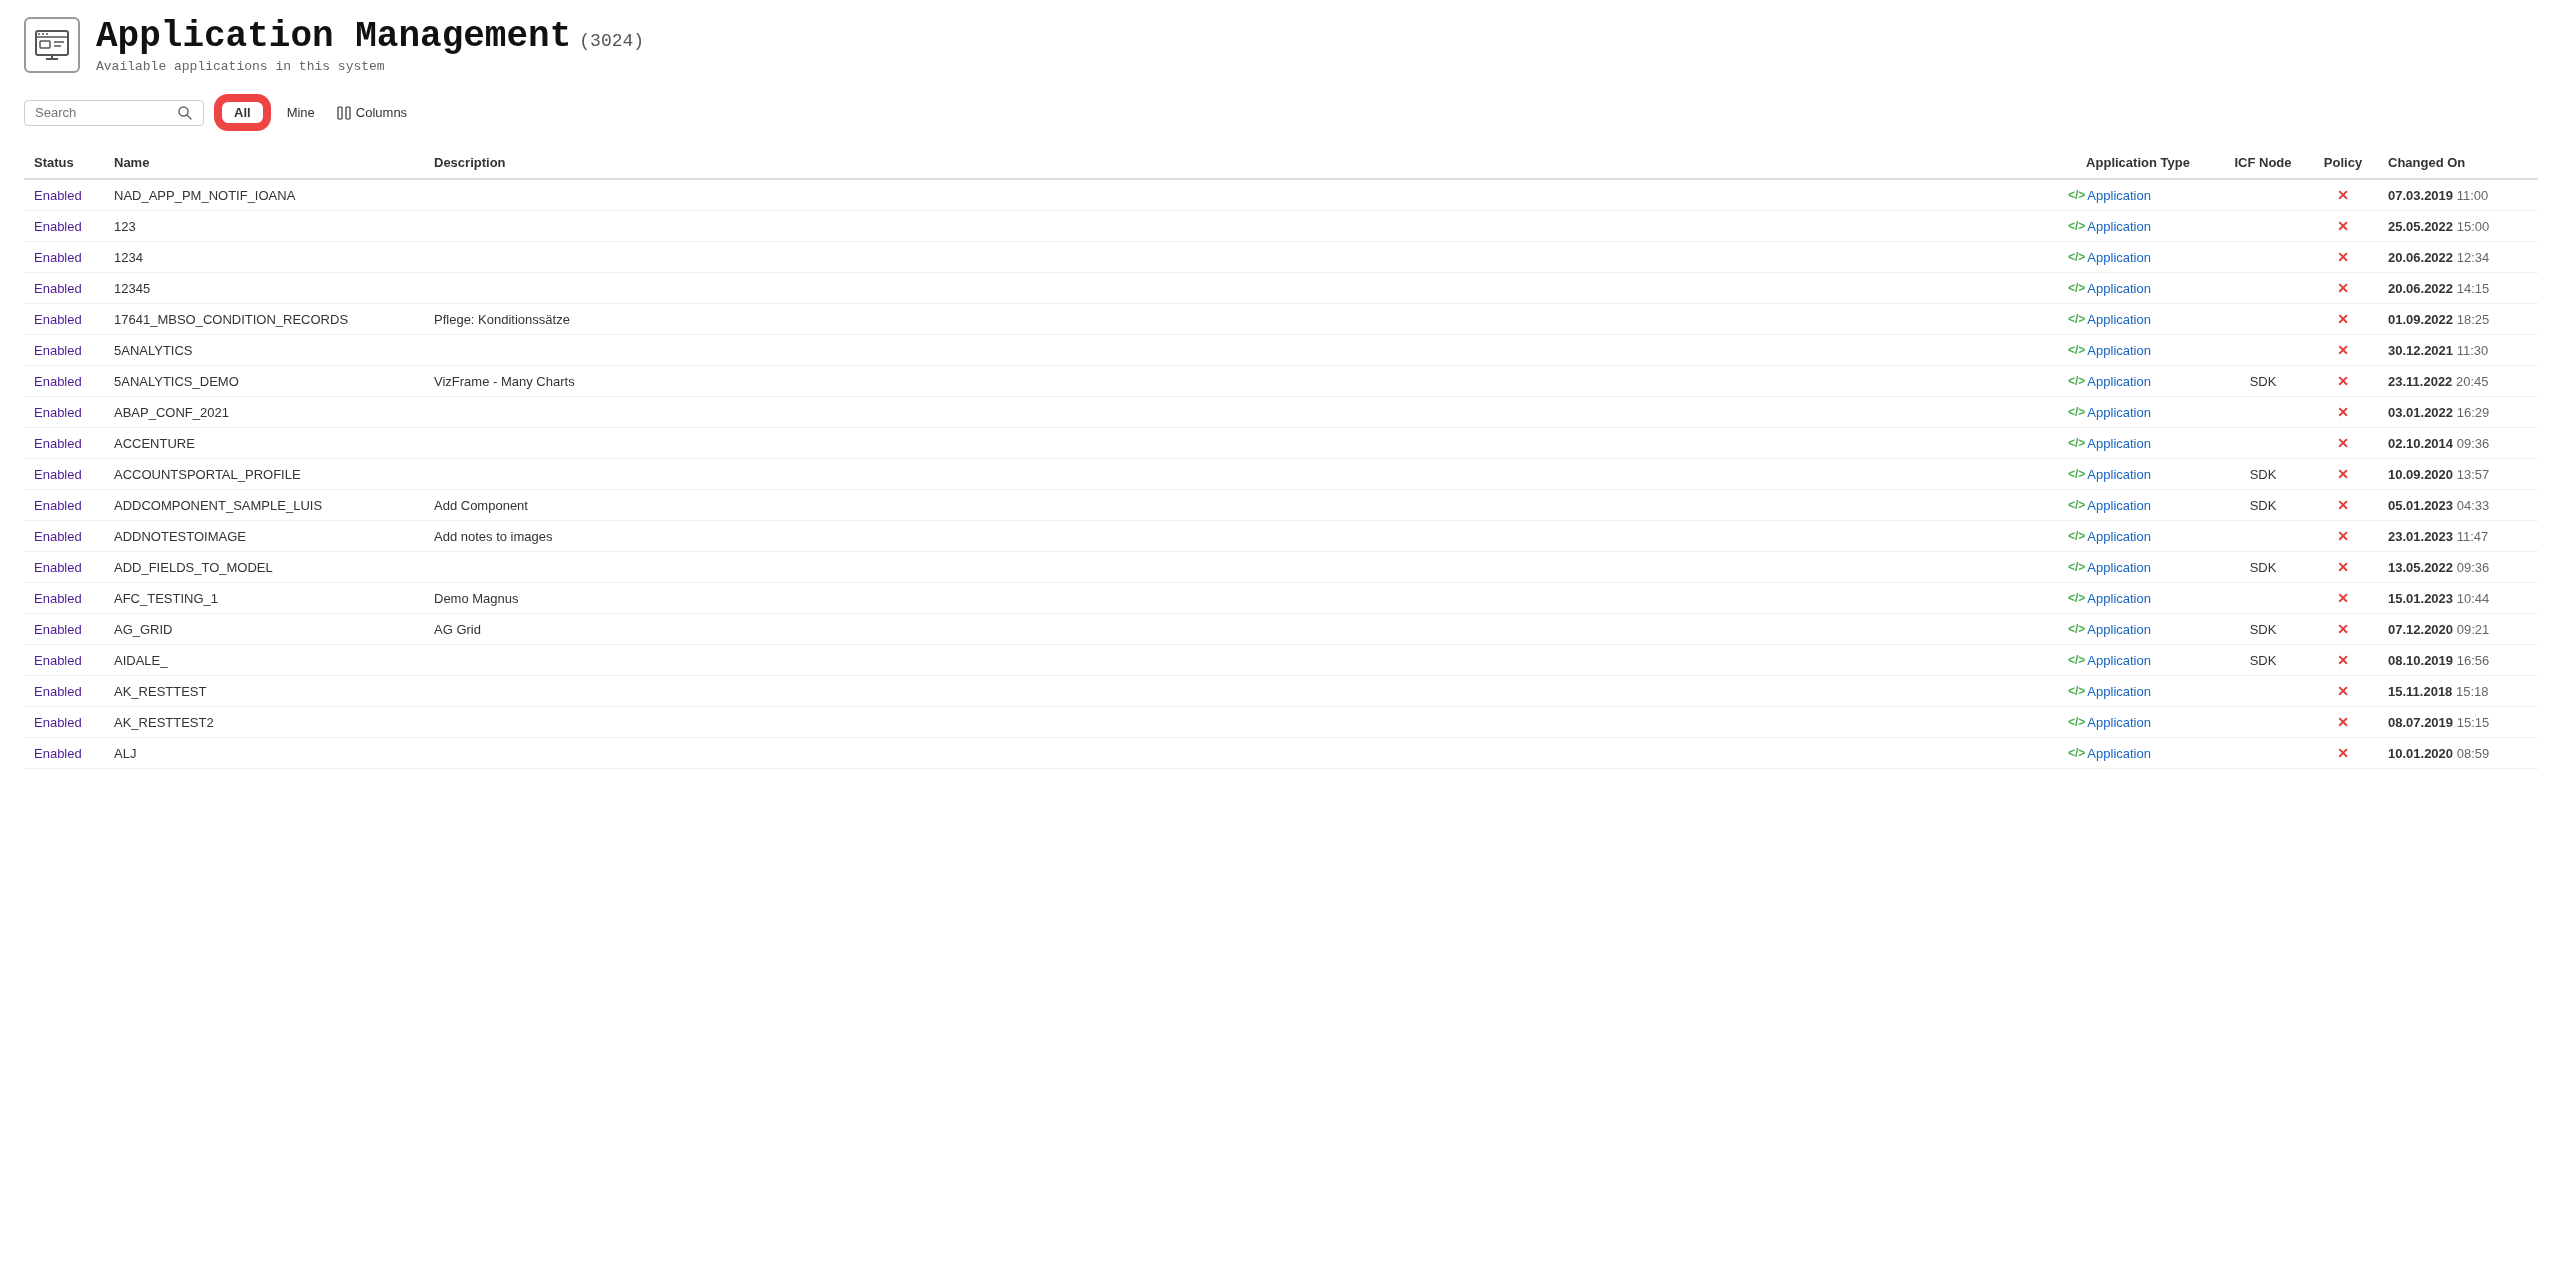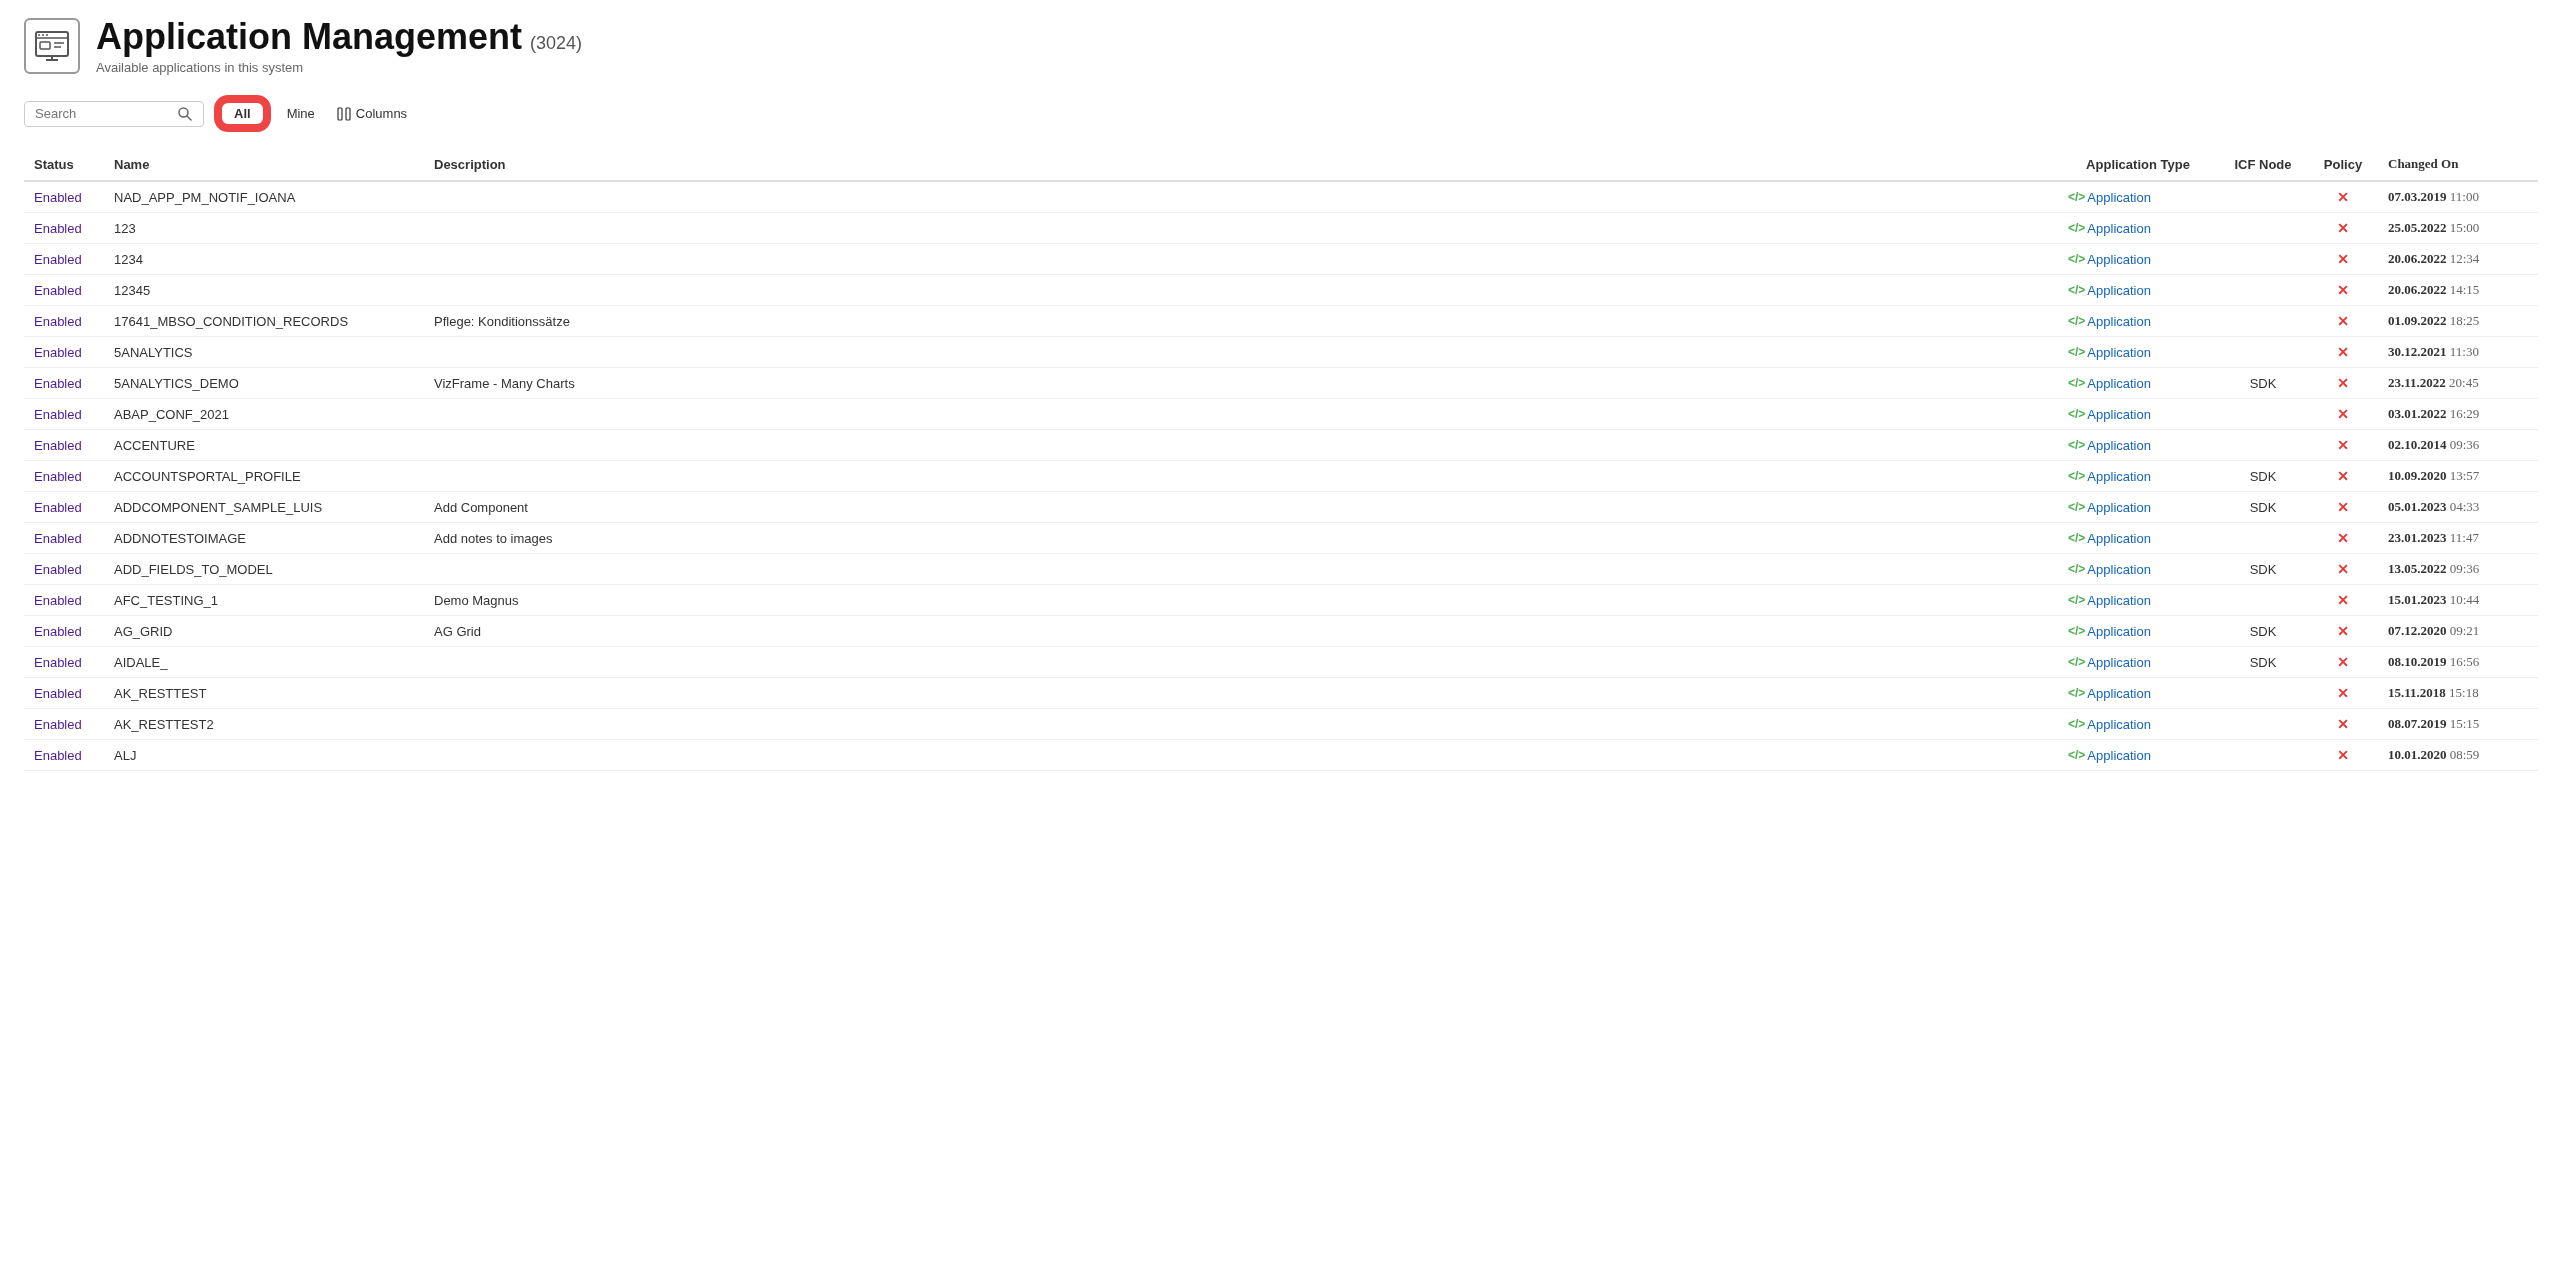--- a/index.html
+++ b/index.html
@@ -14,20 +14,21 @@
       color: #333;
     }
     .page-container {
       padding: 16px 24px;
     }
     .header {
       display: flex;
       align-items: center;
       gap: 16px;
       margin-bottom: 20px;
+      font-family: Liberation Mono, monospace;
     }
     .header-icon {
       width: 56px;
       height: 56px;
       border: 2px solid #999;
       border-radius: 6px;
       display: flex;
       align-items: center;
       justify-content: center;
       flex-shrink: 0;
@@ -157,21 +158,21 @@
       color: #e53935;
       font-weight: bold;
       font-size: 14px;
     }
     .col-status { width: 80px; }
     .col-name { width: 320px; }
     .col-desc { min-width: 200px; }
     .col-apptype { width: 160px; text-align: center; }
     .col-icf { width: 90px; text-align: center; }
     .col-policy { width: 70px; text-align: center; }
-    .col-changed { width: 160px; white-space: nowrap; font-family: Liberation Serif, serif; }
+    .col-changed { width: 160px; white-space: nowrap; }
     .changed-date { font-weight: bold; }
     .changed-time { color: #666; }
   </style>
 </head>
 <body>
 
 <div class="page-container">
 
   <div class="header">
     <div class="header-icon">

